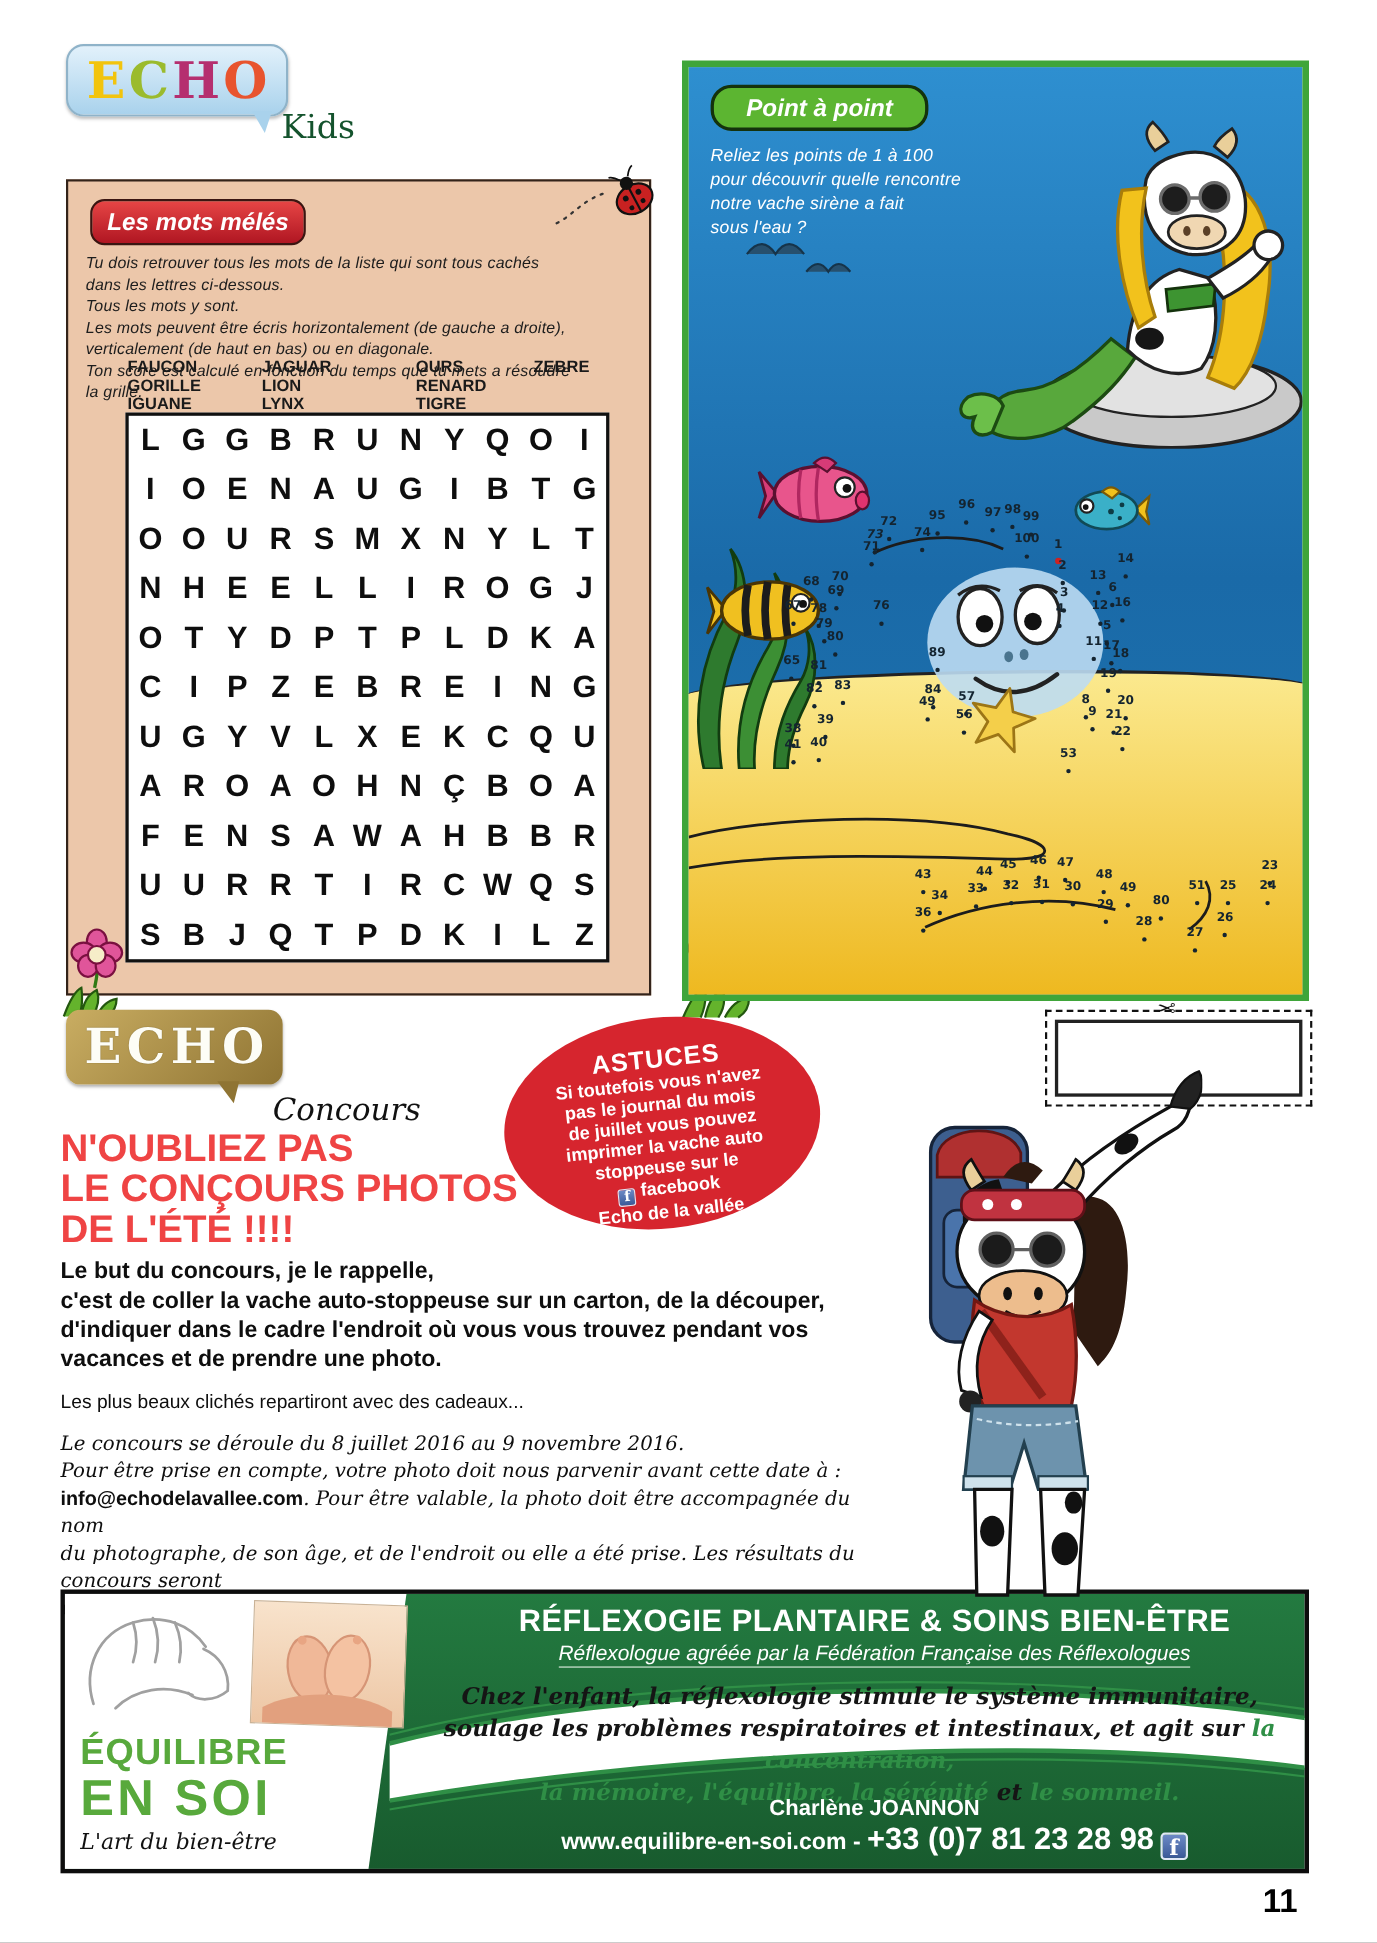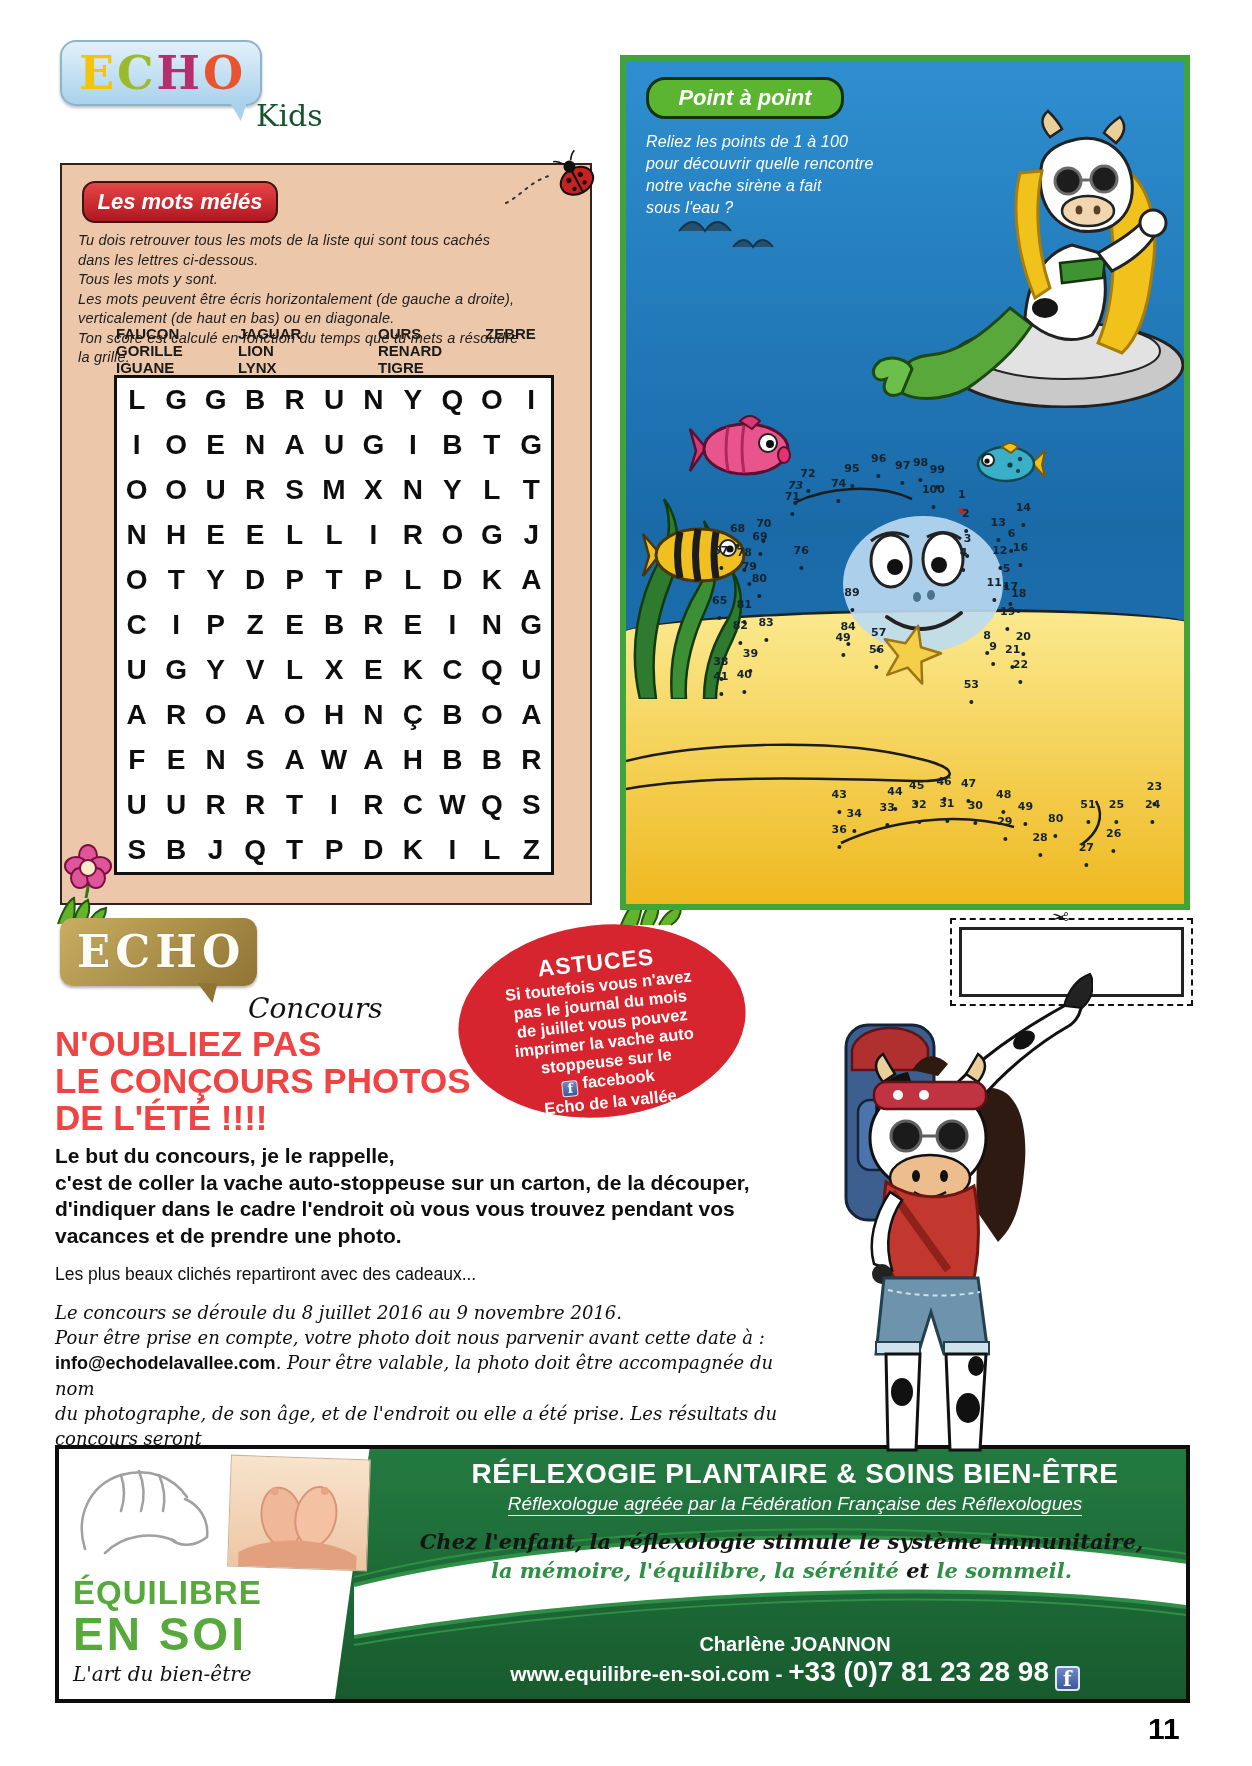--- a/index.html
+++ b/index.html
@@ -639,20 +639,21 @@
     <svg class="swoosh" width="840" height="135" viewBox="0 0 840 135">
       <path d="M0,72 C220,16 580,10 840,50 L840,95 C580,60 220,86 0,124 Z" fill="#fff"></path>
       <path d="M0,72 C220,16 580,10 840,50" fill="none" stroke="#2f8f46" stroke-width="4"></path>
       <path d="M0,64 C220,8 580,2 840,42" fill="none" stroke="#2f8f46" stroke-width="2"></path>
       <path d="M0,124 C220,86 580,60 840,95" fill="none" stroke="#2f8f46" stroke-width="4"></path>
       <path d="M0,132 C220,94 580,68 840,103" fill="none" stroke="#2f8f46" stroke-width="2"></path>
     </svg>
 
     <div class="script-lines" id="script-lines">
         <div class="script-line"><span>Chez l'enfant, la réflexologie stimule le système immunitaire,</span></div>
+        <div class="script-line"><span>soulage les problèmes respiratoires et intestinaux, et agit sur </span><span class="g">la concentration,</span></div>
         <div class="script-line"><span class="g">la mémoire, l'équilibre, la sérénité</span><span> et </span><span class="g">le sommeil.</span></div>
       </div>
 
     <div class="banner-contact">
       <div class="c1">Charlène JOANNON</div>
       <div class="c3">
         <span>www.equilibre-en-soi.com</span><span> - </span><span class="phone">+33 (0)7 81 23 28 98</span>
         <span class="fbicon fb-l">f</span>
       </div>
     </div>

